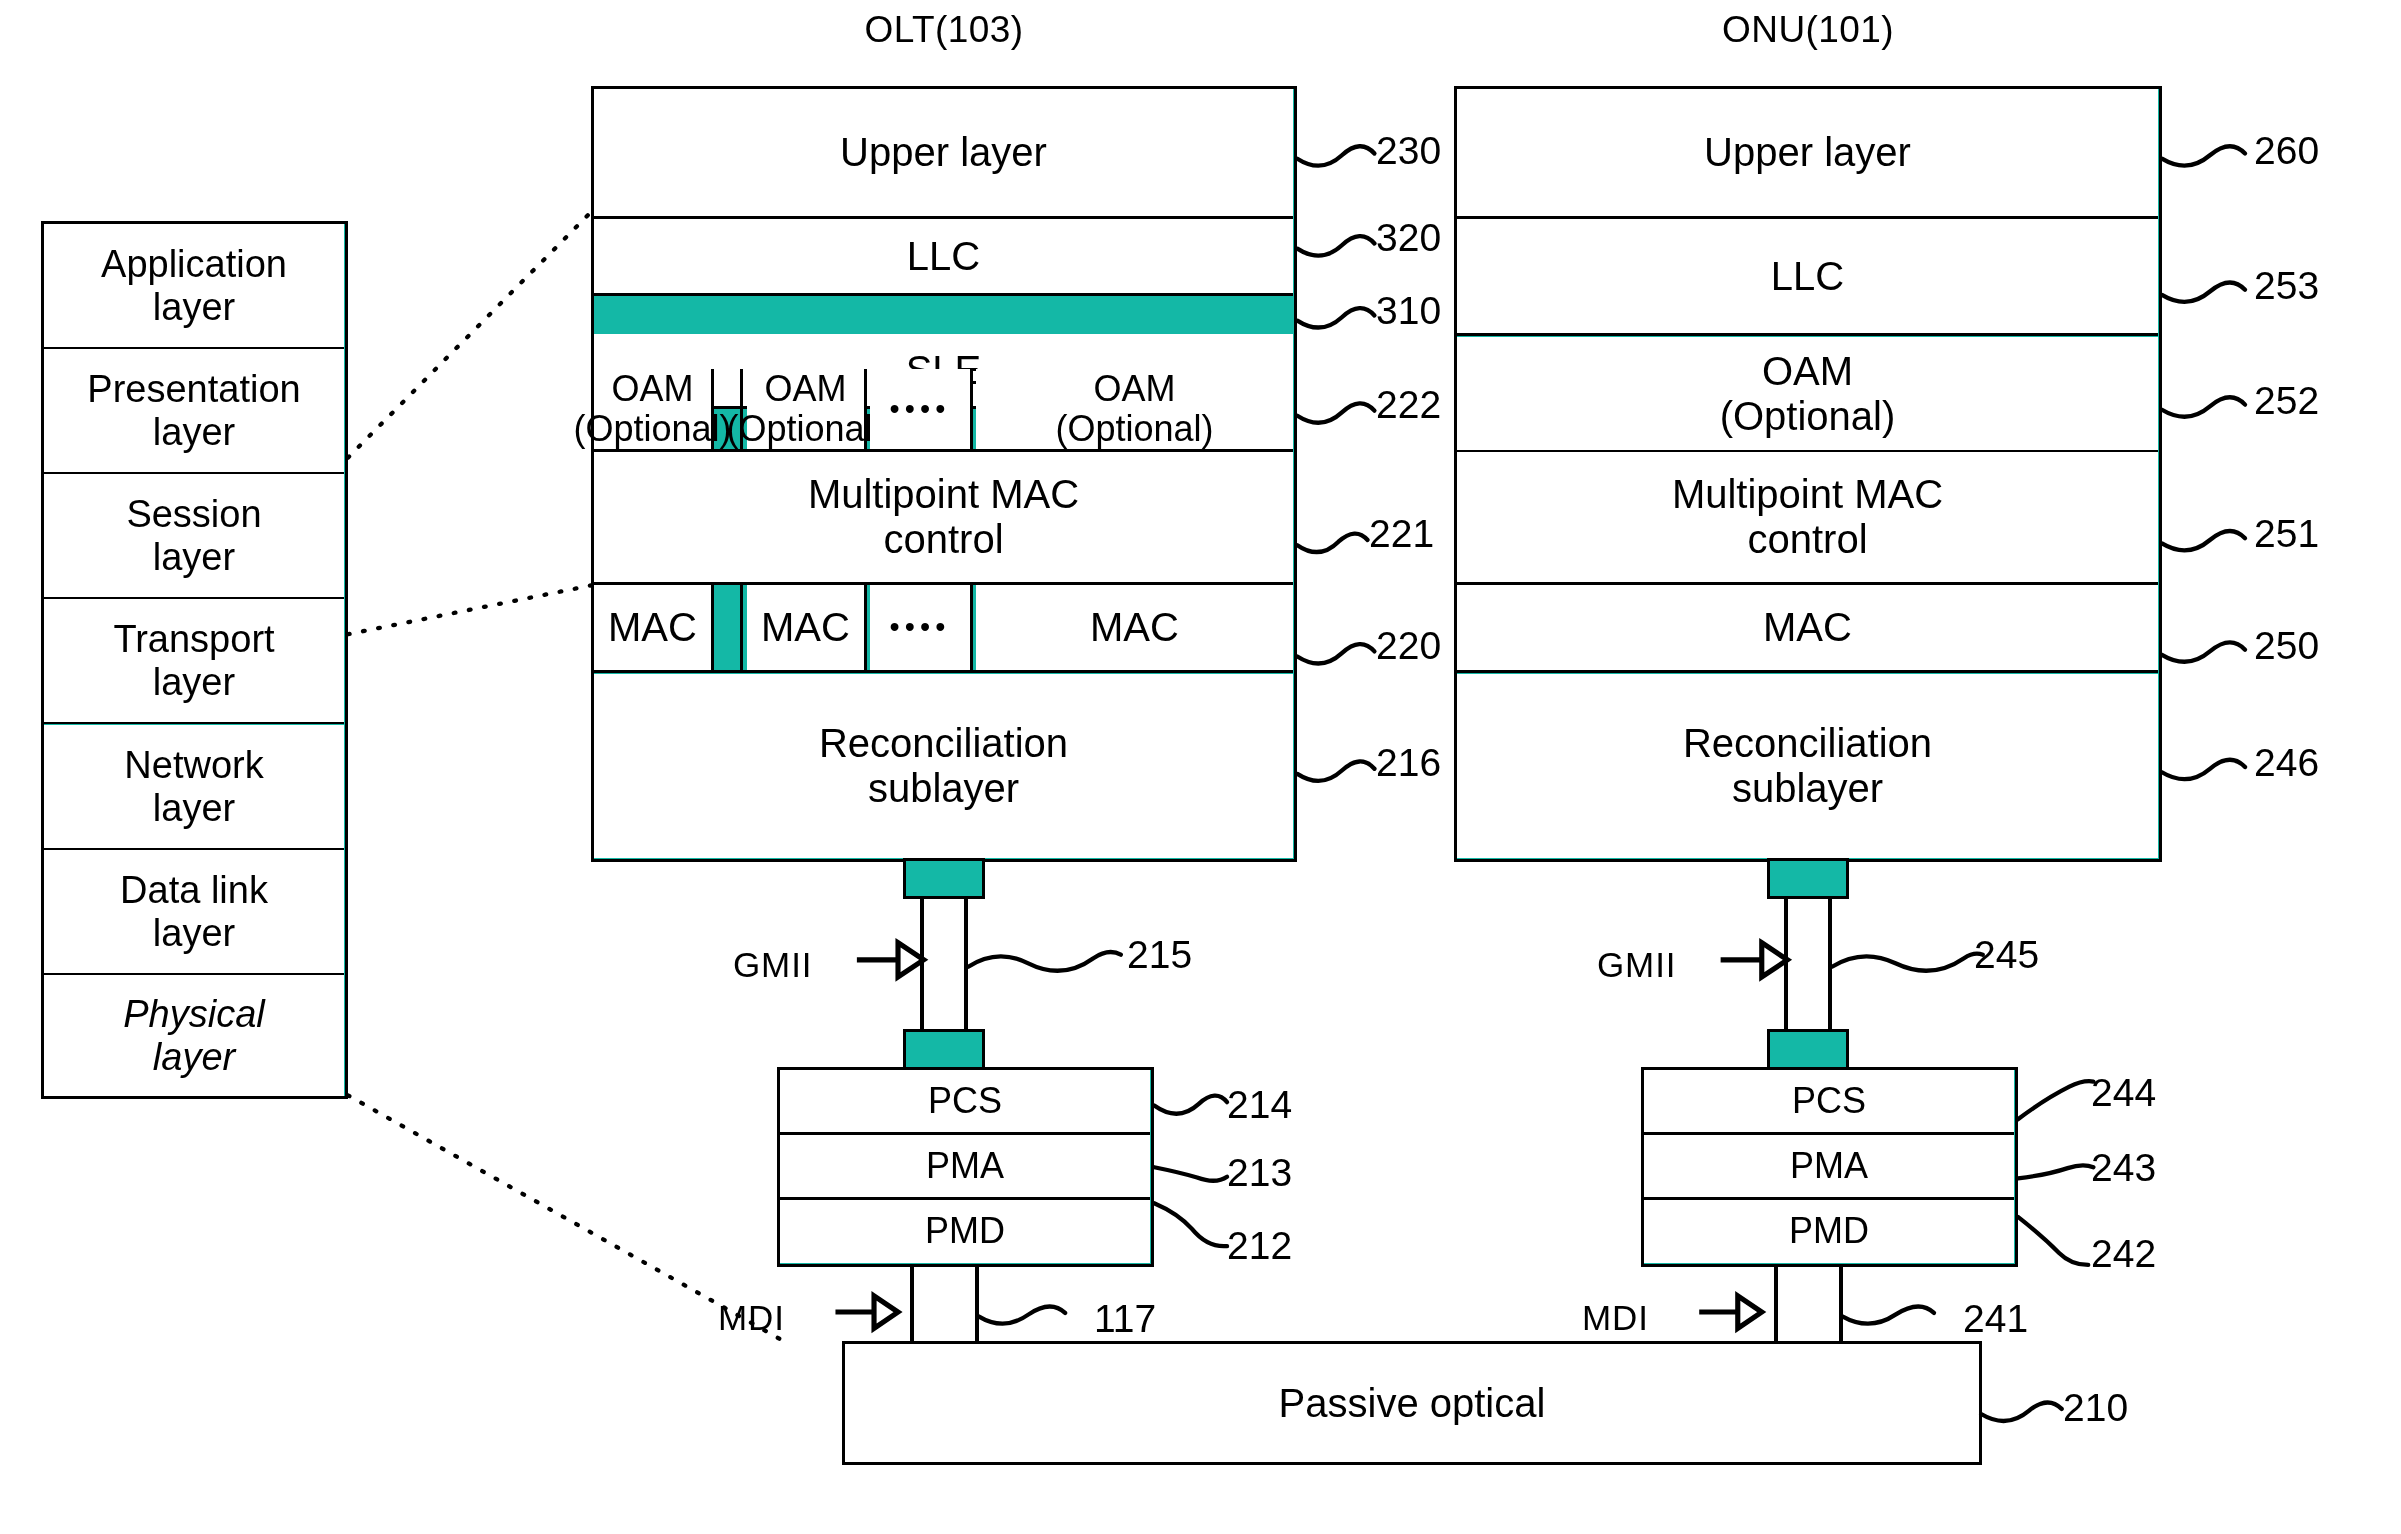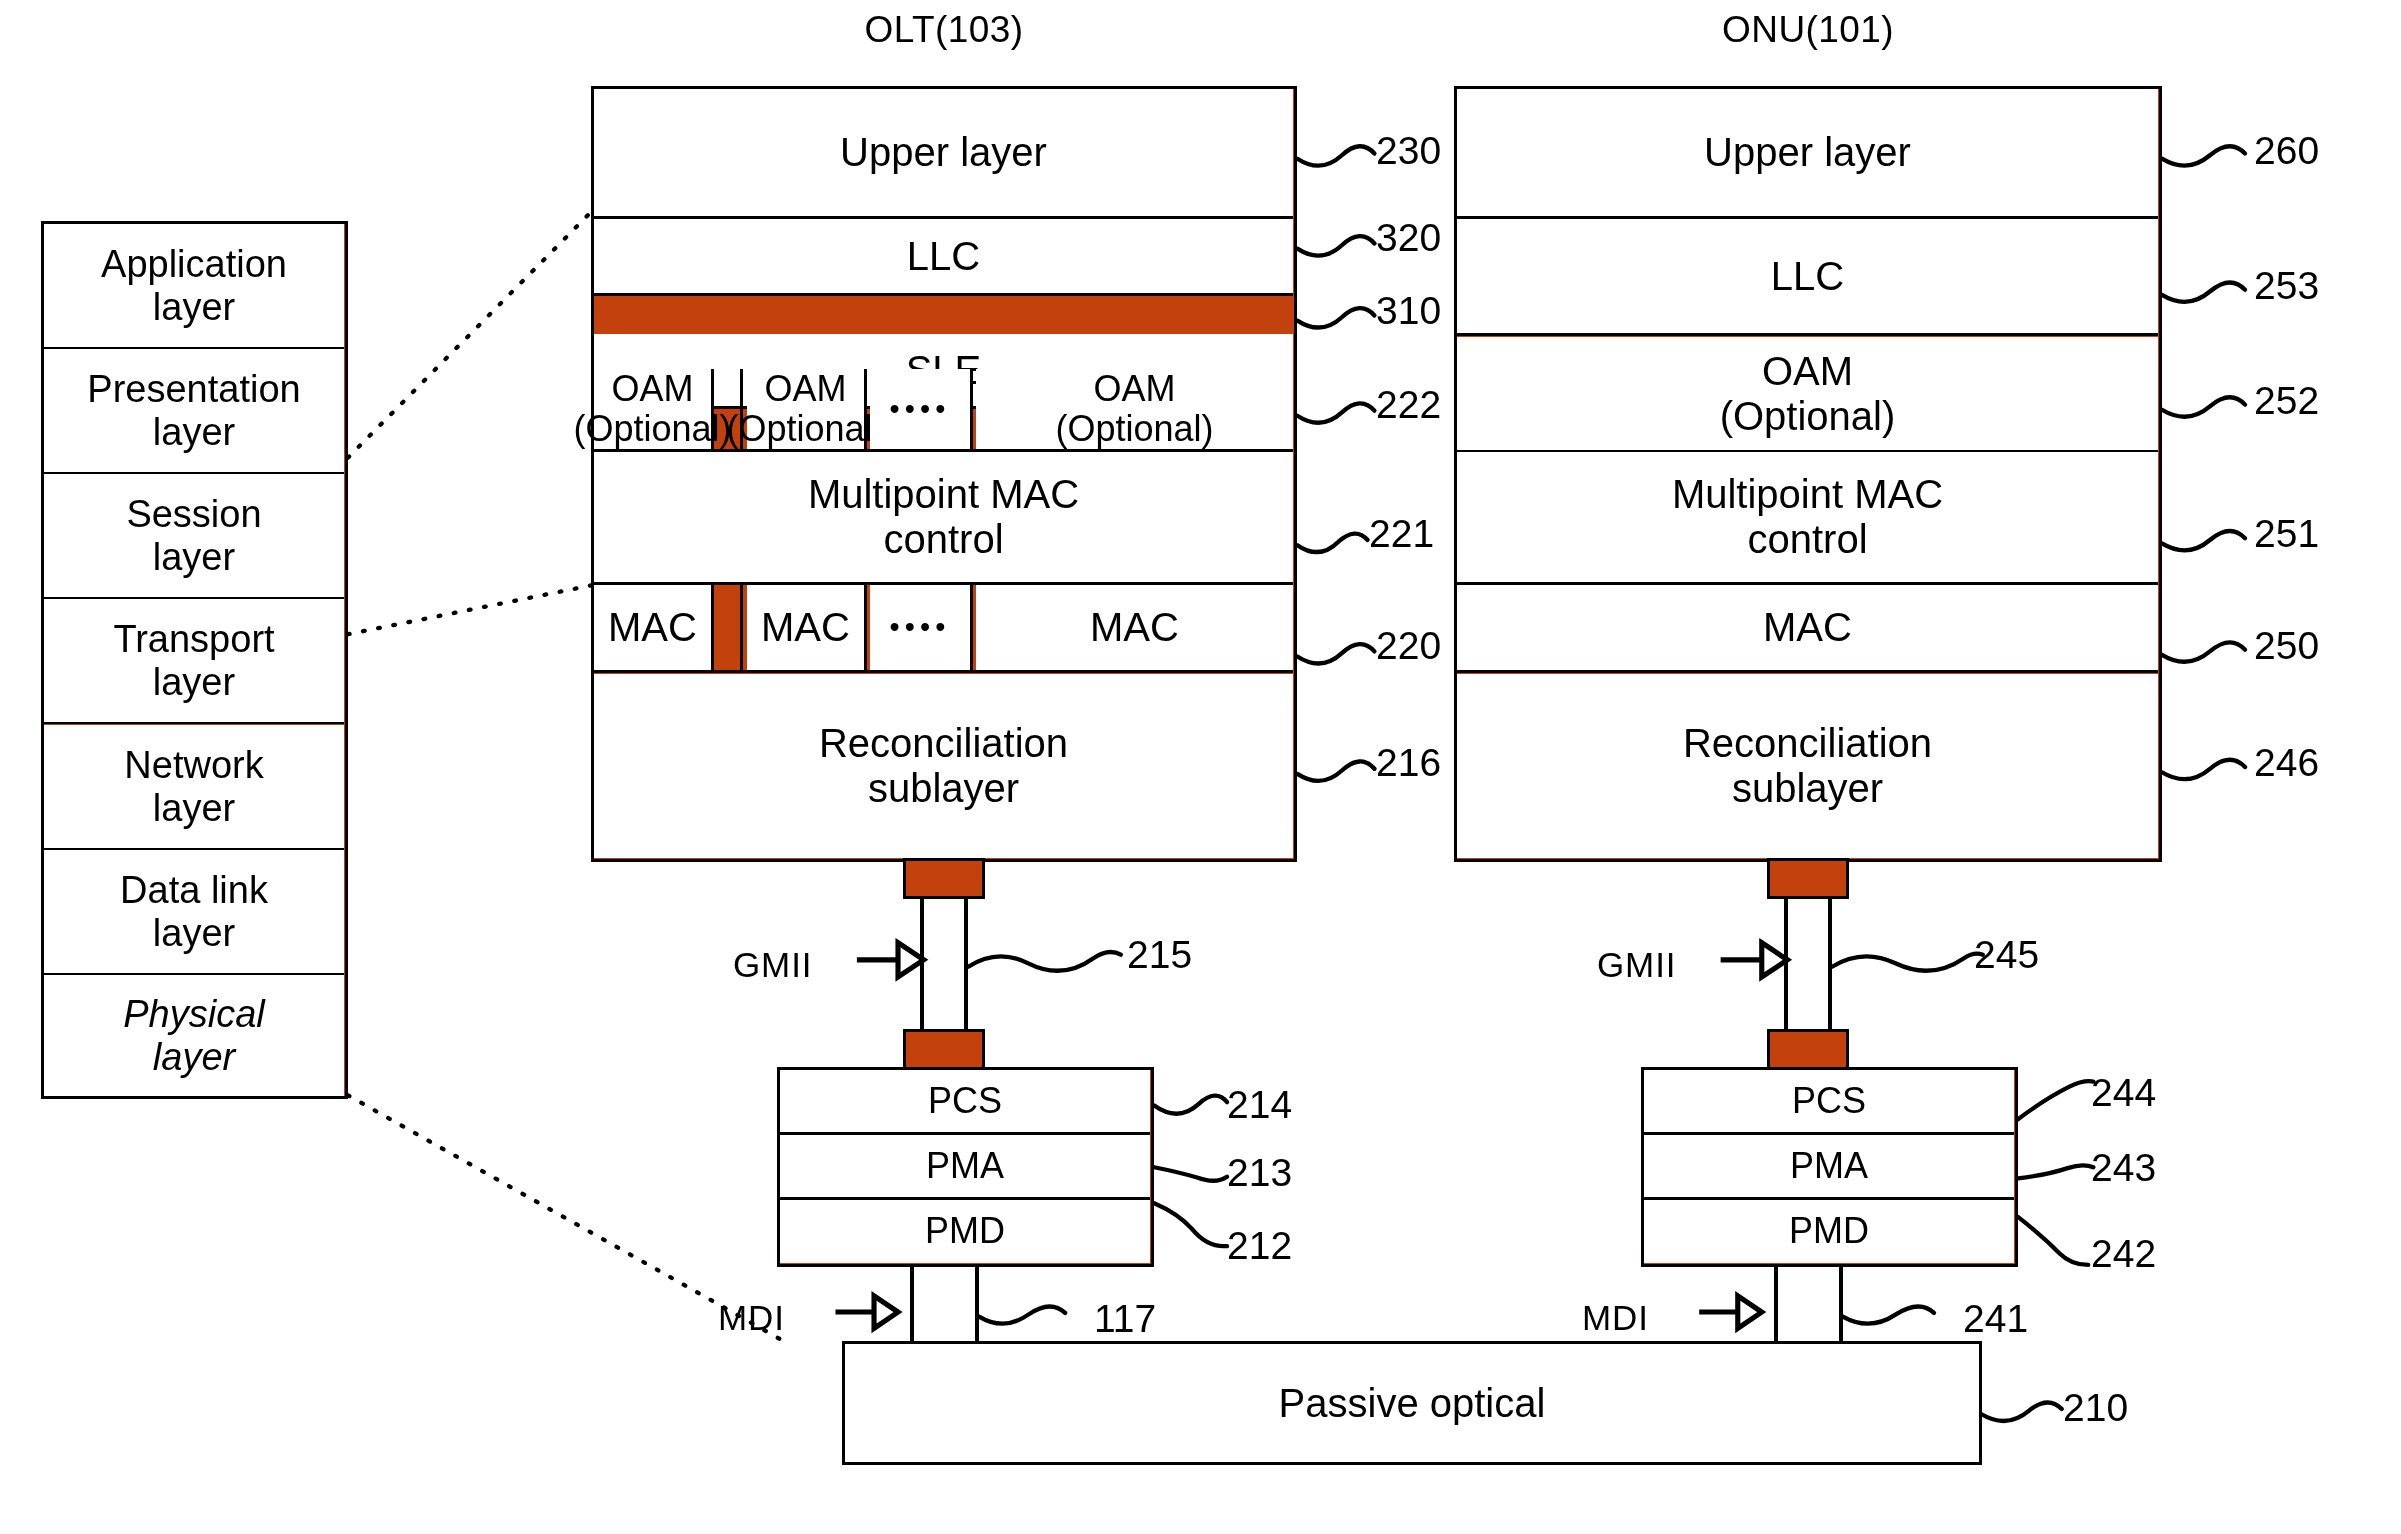--- a/index.html
+++ b/index.html
@@ -16,21 +16,21 @@
     width: 2401px;
     height: 1535px;
     background: #ffffff;
     overflow: hidden;
   }
   .abs { position: absolute; box-sizing: border-box; }
 
   
   .box {
     border: 3.4px solid #000;
-    background: #c2410c;
+    background: #14b8a6;
   }
   .cell {
     display: flex;
     align-items: center;
     justify-content: center;
     text-align: center;
     line-height: 1.12;
     background: #fff;
     box-sizing: border-box;
   }

